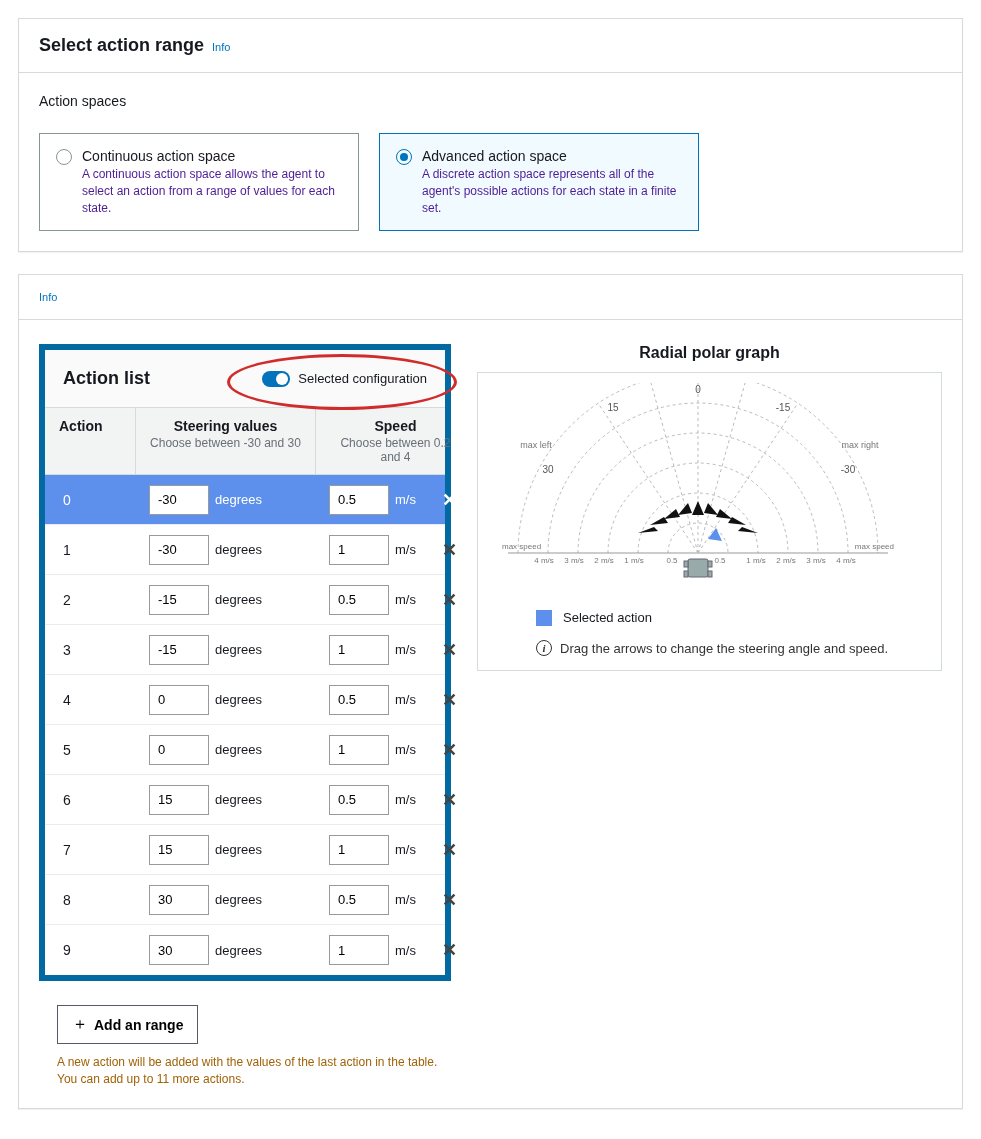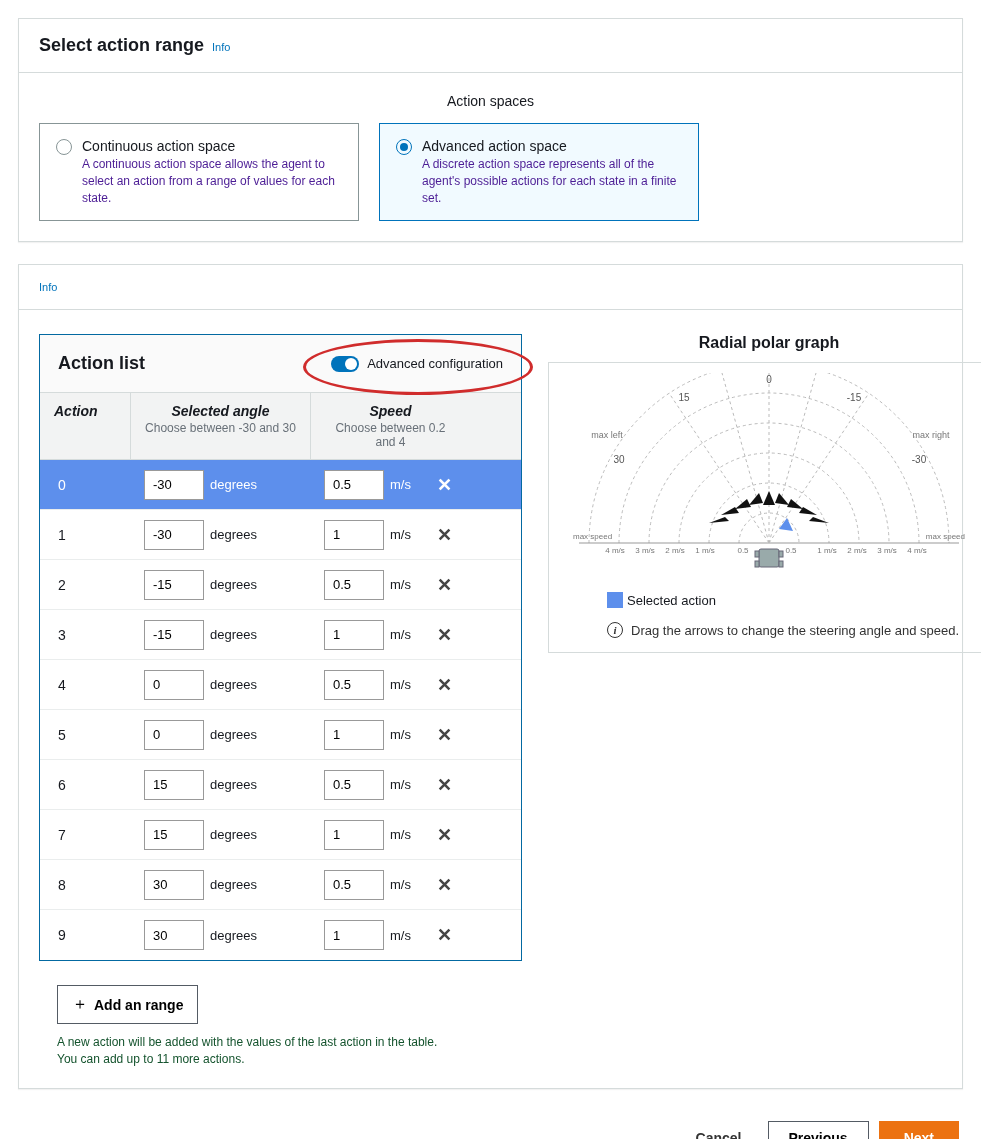--- a/index.html
+++ b/index.html
@@ -32,22 +32,21 @@
     color: #0073bb;
     font-size: 11px;
     cursor: pointer;
   }
   .panel-body {
     padding: 20px;
   }
   .section-label {
     font-size: 14px;
     color: #16191f;
-    margin-bottom: 14px;
-    text-align: center;
+    margin-bottom: 24px;
   }
   .radio-row {
     display: flex;
     gap: 20px;
   }
   .radio-card {
     flex: 0 0 320px;
     border: 1px solid #879596;
     padding: 14px 16px;
     display: flex;
@@ -80,22 +79,22 @@
   }
   .radio-title { font-weight: 500; }
   .radio-desc { font-size: 12px; color: #4c1d95; margin-top: 2px; line-height: 1.4; }
   .define-body {
     padding: 24px 20px 20px 20px;
     display: flex;
     gap: 26px;
     align-items: flex-start;
   }
   .action-list-box {
-    width: 483px;
-    border: 1px solid #0369a1;
+    width: 412px;
+    border: 6px solid #0369a1;
   }
   .action-list-header {
     background: #fafafa;
     padding: 18px 18px;
     display: flex;
     justify-content: space-between;
     align-items: center;
     border-bottom: 1px solid #d5dbdb;
     position: relative;
   }
@@ -121,21 +120,21 @@
     display: grid;
     grid-template-columns: 90px 180px 160px;
     background: #f2f3f3;
     border-bottom: 1px solid #d5dbdb;
   }
   .table-head > div {
     padding: 10px 14px;
     border-left: 1px solid #d5dbdb;
   }
   .table-head > div:first-child { border-left: none; }
-  .th-title { font-weight: 700; text-align: center; font-style: italic; }
+  .th-title { font-weight: 700; text-align: center; }
   .th-title.left { text-align: left; }
   .th-sub { font-size: 12px; color: #687078; text-align: center; margin-top: 2px; }
   .table-row {
     display: grid;
     grid-template-columns: 90px 180px 160px;
     border-bottom: 1px solid #eaeded;
     align-items: center;
     height: 50px;
   }
   .table-row:last-child { border-bottom: none; }
@@ -167,25 +166,25 @@
     border: 1px solid #545b64;
     background: #fff;
     padding: 8px 14px;
     font-size: 14px;
     font-weight: 700;
     cursor: pointer;
     display: inline-flex;
     align-items: center;
     gap: 6px;
   }
-  .help-text { font-size: 12px; color: #14532d; margin-left: 18px; line-height: 1.4; }
+  .help-text { font-size: 12px; color: #a16207; margin-left: 18px; line-height: 1.4; }
   .radial-box { flex: 1; }
   .radial-title { font-size: 16px; font-weight: 700; text-align: center; margin-bottom: 10px; }
   .radial-frame { border: 1px solid #d5dbdb; padding: 10px 10px 14px 10px; }
-  .legend { display: flex; align-items: center; gap: 4px; margin: 16px 0 0 48px; font-size: 13px; }
+  .legend { display: flex; align-items: flex-start; gap: 11px; margin: 24px 0 0 48px; font-size: 13px; }
   .legend-sq { width: 16px; height: 16px; background: #5d8fec; }
   .drag-hint { display: flex; align-items: center; gap: 8px; margin: 14px 0 0 48px; font-size: 13px; color: #333; }
   .hint-i {
     width: 16px; height: 16px; border: 1.5px solid #333; border-radius: 50%;
     display: inline-flex; align-items: center; justify-content: center;
     font-size: 11px; font-weight: 700; font-style: italic; font-family: serif;
   }
   .footer {
     display: flex;
     justify-content: flex-end;
@@ -242,30 +241,30 @@
     <span class="info-link">Info</span>
   </div>
   <div class="define-body">
 
     <div>
       <div class="action-list-box">
         <div class="action-list-header">
           <span class="action-list-title">Action list</span>
           <div class="toggle-wrap">
             <div class="toggle"></div>
-            <span class="toggle-label">Advanced configuration</span>
+            <span class="toggle-label">Selected configuration</span>
           </div>
           <div class="highlight-oval"></div>
         </div>
         <div class="table-head">
           <div>
             <div class="th-title left">Action</div>
           </div>
           <div>
-            <div class="th-title">Selected angle</div>
+            <div class="th-title">Steering values</div>
             <div class="th-sub">Choose between -30 and 30</div>
           </div>
           <div>
             <div class="th-title">Speed</div>
             <div class="th-sub">Choose between 0.2 and 4</div>
           </div>
         </div>
         <div id="rows-container">
             <div class="table-row selected">
               <div class="cell cell-action">0</div>

